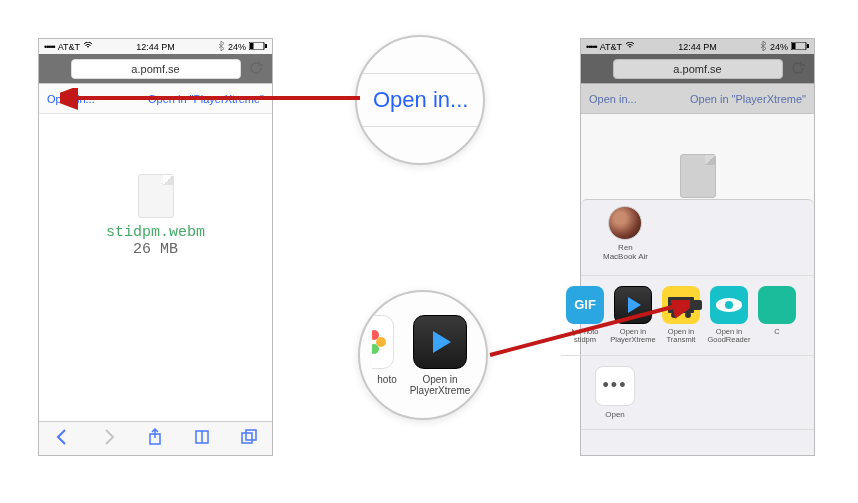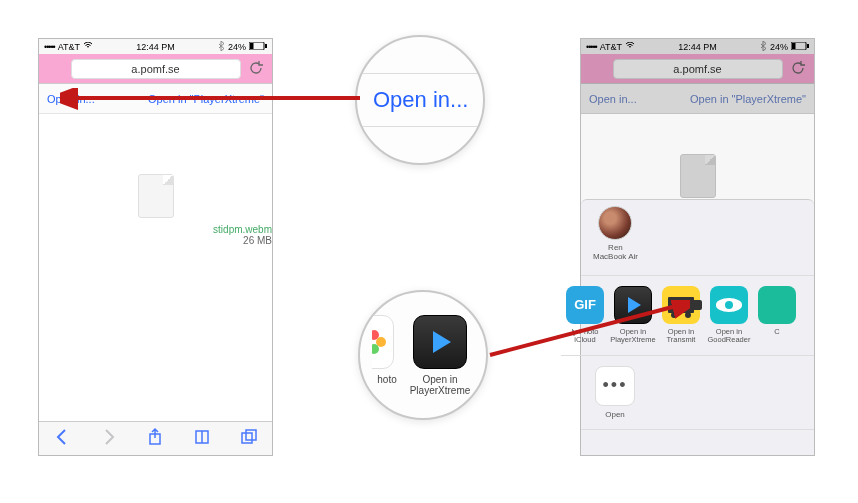--- a/index.html
+++ b/index.html
@@ -4,32 +4,32 @@
 <style>
   * { box-sizing: border-box; margin: 0; padding: 0; }
   body { background: #fff; font-family: -apple-system, "Helvetica Neue", Arial, sans-serif; width: 858px; height: 503px; position: relative; overflow: hidden; }
   .phone { position: absolute; width: 235px; height: 418px; border: 1px solid #bbb; background: #f7f7f7; }
   .phone-left { left: 38px; top: 38px; background:#fff; }
   .phone-right { left: 580px; top: 38px; }
   .dim { filter: brightness(0.85); }
   .status-bar { height: 15px; font-size: 9px; display:flex; align-items:center; justify-content:space-between; padding: 0 5px; color:#000; background:#f7f7f7; }
   .status-bar .left, .status-bar .right { display:flex; align-items:center; gap:3px; }
   .dots { letter-spacing:-1px; }
-  .url-bar { height: 30px; background:#f9a8d4; border-bottom:1px solid #ccc; display:flex; align-items:center; justify-content:center; position:relative; }
+  .url-bar { height: 30px; background:#737373; border-bottom:1px solid #ccc; display:flex; align-items:center; justify-content:center; position:relative; }
   .url-box { background:#fff; border-radius:4px; border:1px solid #ddd; height:20px; width: 170px; display:flex; align-items:center; justify-content:center; font-size:11px; color:#333; }
   .refresh { position:absolute; right:8px; top:6px; width:16px; height:16px; }
   .open-row { height: 30px; border-bottom:1px solid #e5e5e5; display:flex; align-items:center; justify-content:space-between; padding: 0 8px; font-size:11px; color:#2662ff; background:#fbfbfb; }
-  .file-block { text-align:right; margin-top: 60px; color:#666; font-size:10px; }
+  .file-block { text-align:center; margin-top: 60px; color:#666; font-size:15px;font-family:Liberation Mono, monospace; }
   .file-icon { width: 36px; height: 44px; margin: 0 auto 6px; background:#f5f5f5; border:1px solid #e0e0e0; border-radius:3px; position:relative; }
   .file-icon::after { content:''; position:absolute; top:0; right:0; width:10px; height:10px; background:linear-gradient(135deg, #fff 50%, #e0e0e0 50%); }
   .bottom-nav { position:absolute; bottom:0; left:0; right:0; height:34px; border-top:1px solid #ccc; background:#f7f7f7; display:flex; align-items:center; justify-content:space-around; }
   .bottom-nav svg { width:20px; height:20px; }
   .share-sheet { position:absolute; bottom:0; left:0; right:0; background:#efeff4; border-top:1px solid #ccc; border-radius:6px 6px 0 0; padding: 6px 0 10px; }
   .airdrop-title { text-align:center; font-size:9px; color:#888; padding:4px 0 8px; }
-  .airdrop-row { padding: 0 12px 12px; border-bottom:1px solid #ddd; }
+  .airdrop-row { padding: 0 22px 12px; border-bottom:1px solid #ddd; }
   .airdrop-person { display:inline-block; text-align:center; font-size:8px; color:#555; }
   .avatar { width:34px; height:34px; border-radius:50%; background: radial-gradient(circle at 35% 35%, #c98b6e 20%, #7a3c2e 60%, #2a1a12 100%); margin:0 auto 3px; border:1px solid #ccc; }
   .share-icons-row { display:flex; padding: 10px 0 10px 0; overflow:hidden; border-bottom:1px solid #ddd; margin-left:-20px; }
   .share-item { flex:0 0 48px; text-align:center; font-size:7.5px; color:#555; line-height:1.1; }
   .share-icon { width:38px; height:38px; border-radius:8px; margin: 0 auto 4px; display:flex; align-items:center; justify-content:center; font-family: Arial Black, sans-serif; }
   .actions-row { display:flex; padding: 10px 10px; gap:10px; border-bottom:1px solid #ddd; }
   .action-item { text-align:center; font-size:8px; color:#555; width:48px; }
   .action-icon { width:40px; height:40px; border-radius:8px; background:#fff; border:1px solid #ddd; margin:0 auto 4px; display:flex; align-items:center; justify-content:center; }
   .cancel-btn { margin: 8px 10px 0; background:#fff; border-radius:6px; border:1px solid #ddd; text-align:center; padding:8px 0; font-size:13px; color:#2662ff; font-weight:500; }
   
@@ -183,21 +183,21 @@
       <div class="airdrop-person">
         <div class="avatar"></div>
         <div>Ren</div>
         <div>MacBook Air</div>
       </div>
     </div>
     <div class="share-icons-row" id="share-apps">
         <div class="share-item">
           <div class="share-icon ico-gif">GIF</div>
           <div>ly Photo</div>
-          <div>iCloud</div>
+          <div>stidpm</div>
         </div>
         <div class="share-item">
           <div class="share-icon ico-player">
             <div class="play-triangle"></div>
           </div>
           <div>Open in</div>
           <div>PlayerXtreme</div>
         </div>
         <div class="share-item">
           <div class="share-icon ico-transmit">

